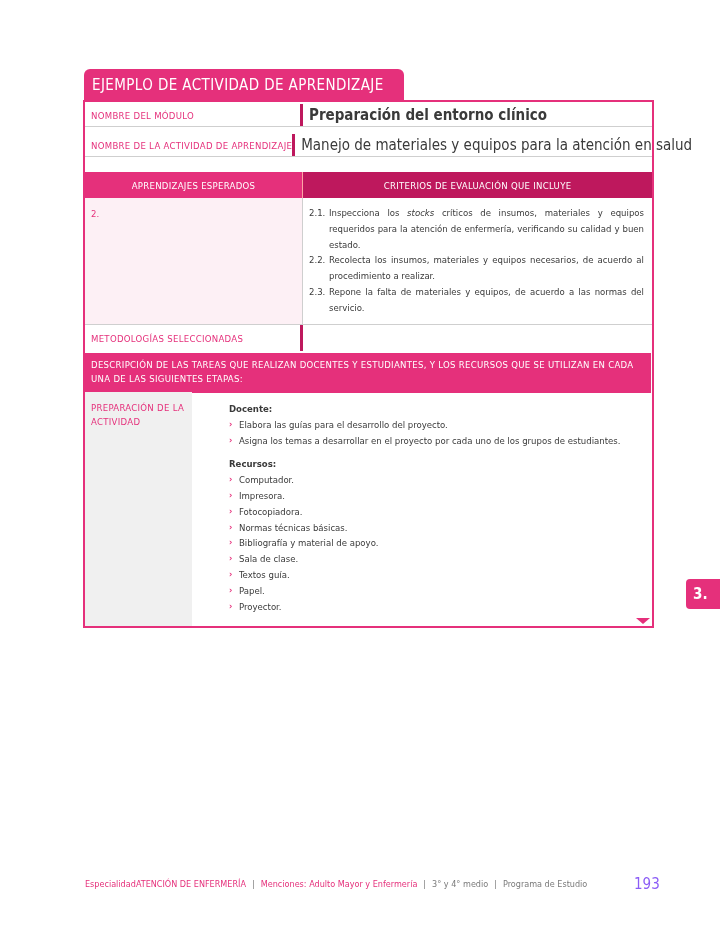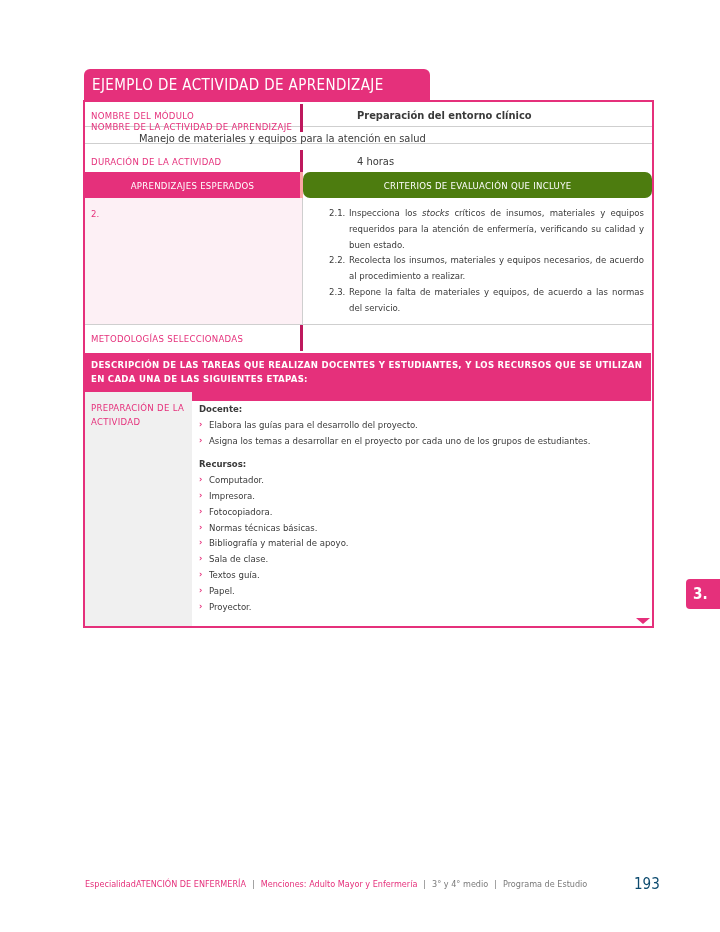--- a/index.html
+++ b/index.html
@@ -9,21 +9,21 @@
       font-family: "DejaVu Sans Condensed", "Liberation Sans Narrow", "Liberation Sans", sans-serif;
       color: #3a3a3a;
       position: relative;
       overflow: hidden;
     }
     .page { position: relative; width: 720px; height: 932px; }
 
     .title-tab {
       position: absolute;
       left: 84px; top: 69px;
-      width: 346px; height: 32px;
+      width: 320px; height: 32px;
       background: #e5307b;
       border-radius: 6px 6px 0 0;
       color: #ffffff;
       font-size: 15px;
       letter-spacing: 0.4px;
       line-height: 32px;
       padding-left: 8px;
       white-space: nowrap;
     }
 
@@ -45,51 +45,50 @@
       color: #e5307b;
       font-size: 9.5px;
       letter-spacing: 0.3px;
       padding-left: 6px;
       display: flex; align-items: center;
       border-right: 3px solid #be185d;
       white-space: nowrap;
     }
     .cell-value {
       flex: 1;
-      font-size: 11px;
+      font-size: 15px;
       color: #3a3a3a;
       padding-left: 6px;
       display: flex; align-items: center;
       white-space: nowrap;
-      margin-left: 48px;
     }
     .cell-value.bold { font-weight: bold; }
     .sep-b { border-bottom: 1px solid #cfcfcf; }
 
     .r1 { top: 2px; height: 23px; }
-    .r2 { top: 19px; height: 23px; flex-direction: column; }
+    .r2 { top: 32px; height: 23px; }
     .r3 { top: 48px; height: 22px; }
 
     .r4 { top: 70px; height: 26px; }
     .hdr-pink {
       width: 218px;
       background: #e5307b;
       color: #ffffff;
       font-size: 9.5px;
       letter-spacing: 0.3px;
       display: flex; align-items: center; justify-content: center;
-      border-right: 3px solid #fca5a5;
+      border-right: 1px solid #fca5a5;
     }
     .hdr-gray {
       flex: 1;
-      background: #4d7c0f;
-      color: #ffffff;
-      font-size: 9.5px;
-      letter-spacing: 0.3px;
-      display: flex; align-items: center; justify-content: center; border-radius: 7px;
+      background: #be185d;
+      color: #ffffff;
+      font-size: 9.5px;
+      letter-spacing: 0.3px;
+      display: flex; align-items: center; justify-content: center;
     }
 
     .r5 { top: 96px; height: 127px; }
     .ae-cell {
       width: 218px;
       background: #fdf0f5;
       border-right: 1px solid #cfcfcf;
       padding: 8px 6px 0 6px;
       font-size: 9.5px;
       line-height: 15.8px;
@@ -98,44 +97,44 @@
     }
     .ae-num { color: #e5307b; display: block; }
     .ce-cell {
       flex: 1;
       padding: 7px 8px 0 6px;
       font-size: 9.5px;
       line-height: 15.8px;
       color: #3a3a3a;
     }
     .ce-item { display: flex; text-align: justify; }
-    .ce-num { width: 20px; flex-shrink: 0; margin-left: 20px; }
+    .ce-num { width: 20px; flex-shrink: 0; }
     .ce-text { flex: 1; }
     .ce-text em { font-style: italic; }
 
     .r6 { top: 223px; height: 26px; }
 
     .desc-bar {
       position: absolute;
       left: 0; right: 1px;
-      top: 251px; height: 48px;
+      top: 251px; height: 40px;
       background: #e5307b;
       color: #ffffff;
       font-size: 9.5px;
       letter-spacing: 0.3px;
       line-height: 14px;
       padding: 5px 8px 0 6px;
-      font-weight: bold;
     }
 
     .prep {
       position: absolute;
       left: 0; right: 0;
       top: 290px; bottom: 0;
       display: flex;
+      gap: 30px;
     }
     .prep-label {
       width: 107px;
       background: #f0f0f0;
       color: #e5307b;
       font-size: 9.5px;
       letter-spacing: 0.3px;
       line-height: 14px;
       padding: 9px 6px 0 6px;
     }
@@ -186,21 +185,21 @@
       color: #e5307b;
       white-space: nowrap;
       display: flex; 
     }
     .footer .sep { color: #7a7a7a; margin: 0 6px; }
     .footer .gray { color: #7a7a7a; }
     .page-num {
       position: absolute;
       left: 634px; top: 875px;
       font-size: 15px;
-      color: #0c4a6e;
+      color: #8b5cf6;
     }
   </style>
 </head>
 <body>
 
 <div class="page">
 
   <div class="title-tab">EJEMPLO DE ACTIVIDAD DE APRENDIZAJE</div>
 
   <div class="frame">
@@ -208,24 +207,20 @@
     <div class="row r1 sep-b">
       <div class="cell-label">NOMBRE DEL MÓDULO</div>
       <div class="cell-value bold">Preparación del entorno clínico</div>
     </div>
 
     <div class="row r2 sep-b">
       <div class="cell-label">NOMBRE DE LA ACTIVIDAD DE APRENDIZAJE</div>
       <div class="cell-value">Manejo de materiales y equipos para la atención en salud</div>
     </div>
 
-    <div class="row r3">
-      <div class="cell-label">DURACIÓN DE LA ACTIVIDAD</div>
-      <div class="cell-value">4 horas</div>
-    </div>
 
     <div class="row r4">
       <div class="hdr-pink">APRENDIZAJES ESPERADOS</div>
       <div class="hdr-gray">CRITERIOS DE EVALUACIÓN QUE INCLUYE</div>
     </div>
 
     <div class="row r5 sep-b">
       <div class="ae-cell">
         <span class="ae-num">2.</span>
       </div>

